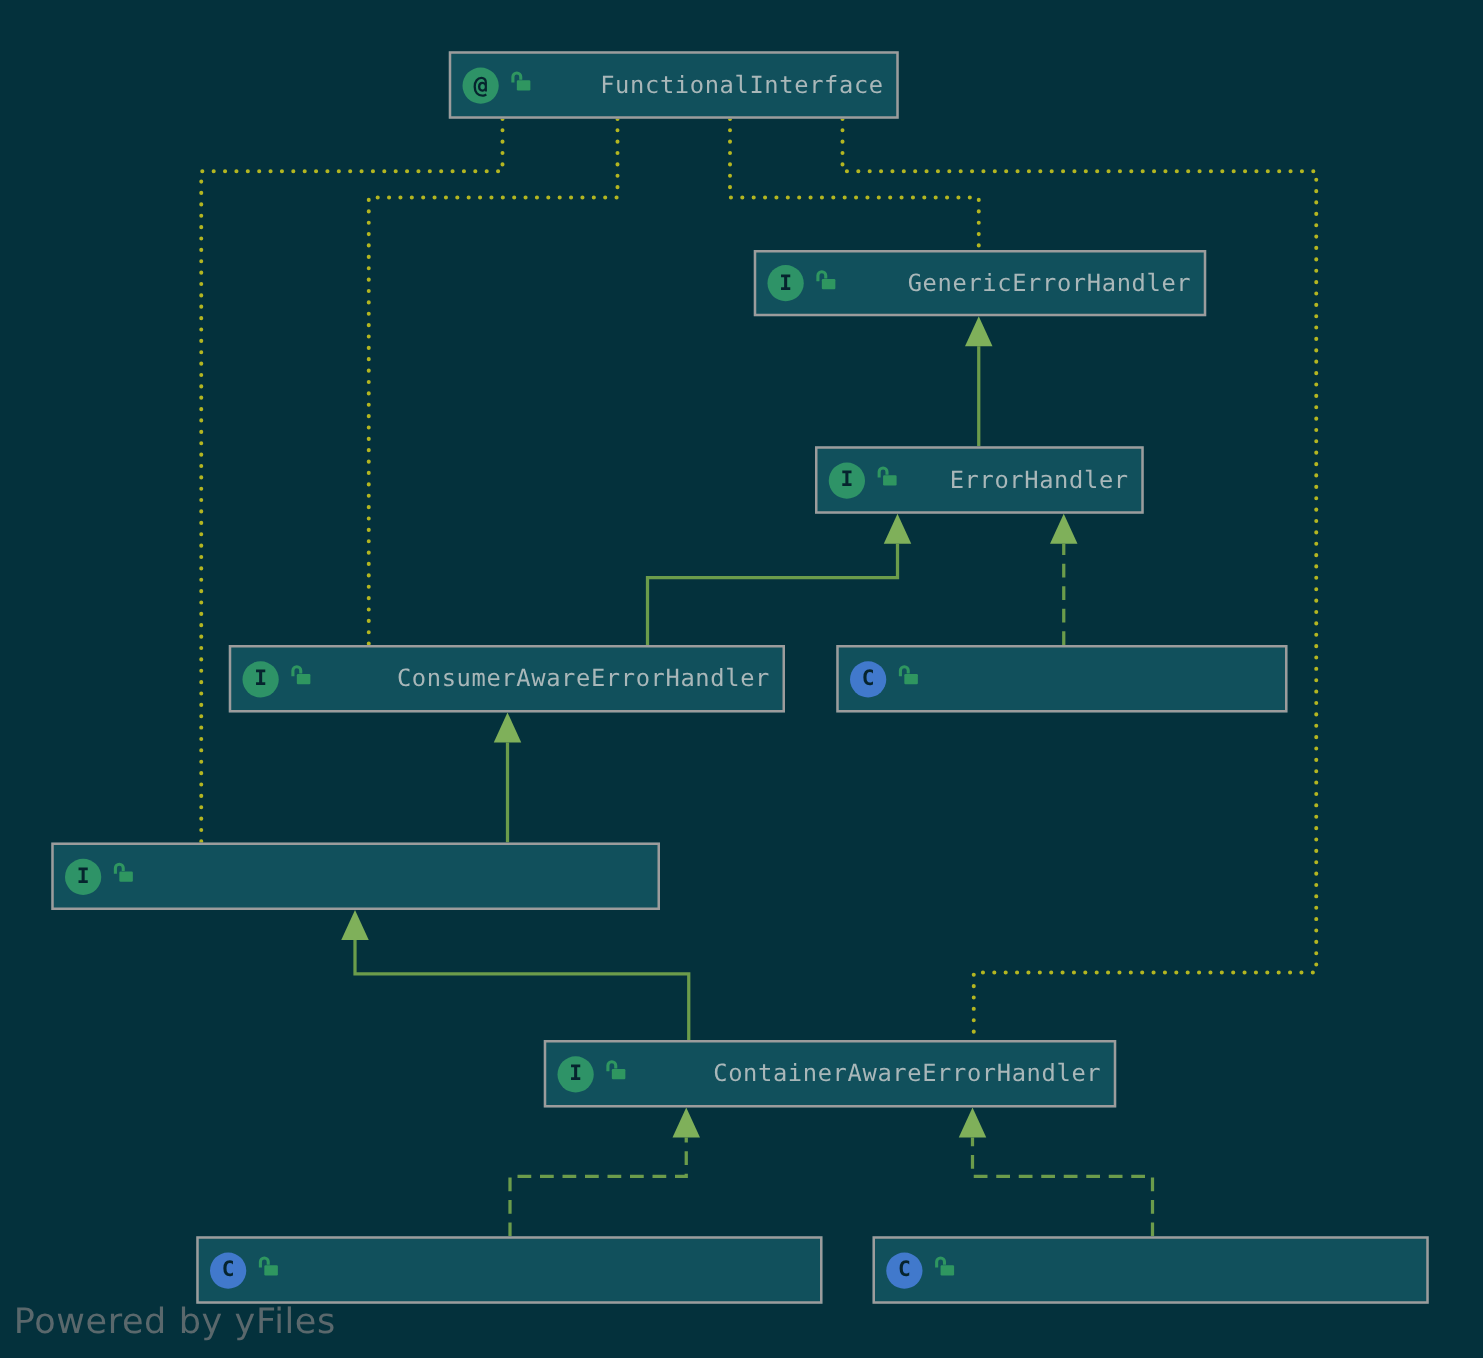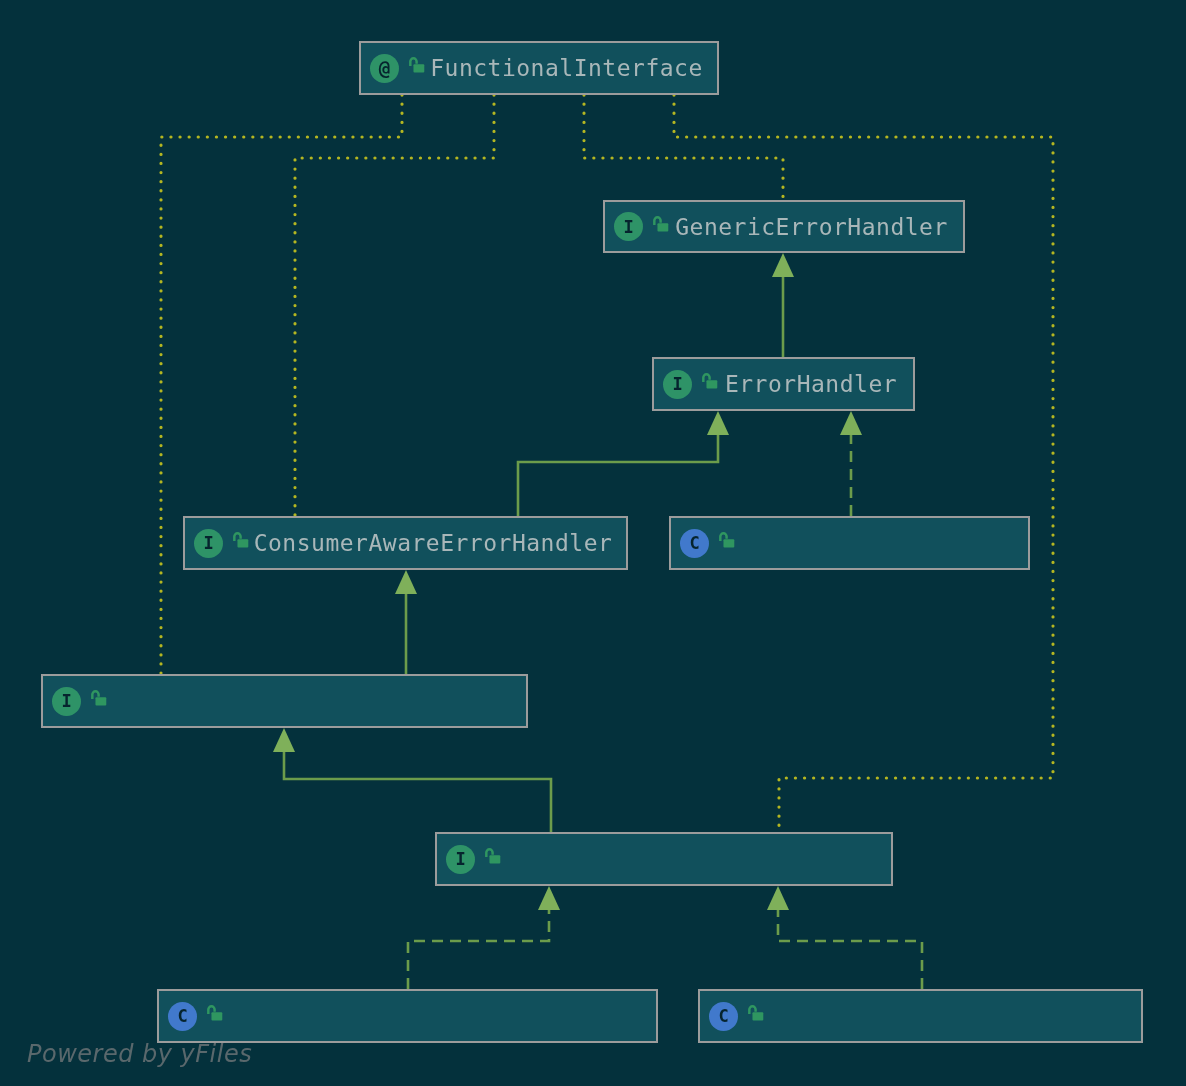--- a/index.html
+++ b/index.html
@@ -41,37 +41,36 @@
   .badge.class{ background:#4179cc; }
   .badge.annotation{ font-size:19px; }
   .badge.interface, .badge.class{ font-size:17px; }
   .node .lock{
     flex:0 0 auto;
     margin-left:8px;
     margin-top:-2px;
   }
   .node .label{
     flex:1 1 auto;
-    text-align:center;
+    text-align:right;
     color:#a9b7b9;
-    font-size:23px;
+    font-size:19px;
     letter-spacing:0.5px;
     white-space:nowrap;
     overflow:hidden;
   }
   #watermark{
     position:absolute;
-    left:27px;
+    left:11px;
     top:1040px;
     z-index:0;
     font-family:"DejaVu Sans", sans-serif;
-    font-size:24px;
+    font-size:28px;
     color:#5a686c;
     letter-spacing:0.5px;
-    font-style:italic;
   }
 </style>
 </head>
 <body>
 
 <div id="canvas">
   <svg id="edges" width="1186" height="1086" viewBox="0 0 1186 1086">
       <g>
         <polyline points="783,357 783,277" fill="none" stroke="#6c9c4b" stroke-width="2.6"></polyline>
         <polygon points="783,253 794,277 772,277" fill="#7fb05a"></polygon>
@@ -159,20 +158,21 @@
             <path d="M3.5 11 V6.3 a3.3 3.3 0 0 1 6.6 0 V8.8" fill="none" stroke="#2f9660" stroke-width="2.6"></path>
             <rect x="6.8" y="9.2" width="11.4" height="8.6" rx="1" fill="#2f9660"></rect>
           </svg></span>
       </div>
       <div class="node" style="left: 435px; top: 832px; width: 458px; height: 54px;">
         <span class="badge interface">I</span>
         <span class="lock"><svg width="19" height="20" viewBox="0 0 20 20">
             <path d="M3.5 11 V6.3 a3.3 3.3 0 0 1 6.6 0 V8.8" fill="none" stroke="#2f9660" stroke-width="2.6"></path>
             <rect x="6.8" y="9.2" width="11.4" height="8.6" rx="1" fill="#2f9660"></rect>
           </svg></span>
+        <span class="label">ContainerAwareErrorHandler</span>
       </div>
       <div class="node" style="left: 157px; top: 989px; width: 501px; height: 54px;">
         <span class="badge class">C</span>
         <span class="lock"><svg width="19" height="20" viewBox="0 0 20 20">
             <path d="M3.5 11 V6.3 a3.3 3.3 0 0 1 6.6 0 V8.8" fill="none" stroke="#2f9660" stroke-width="2.6"></path>
             <rect x="6.8" y="9.2" width="11.4" height="8.6" rx="1" fill="#2f9660"></rect>
           </svg></span>
       </div>
       <div class="node" style="left: 698px; top: 989px; width: 445px; height: 54px;">
         <span class="badge class">C</span>

